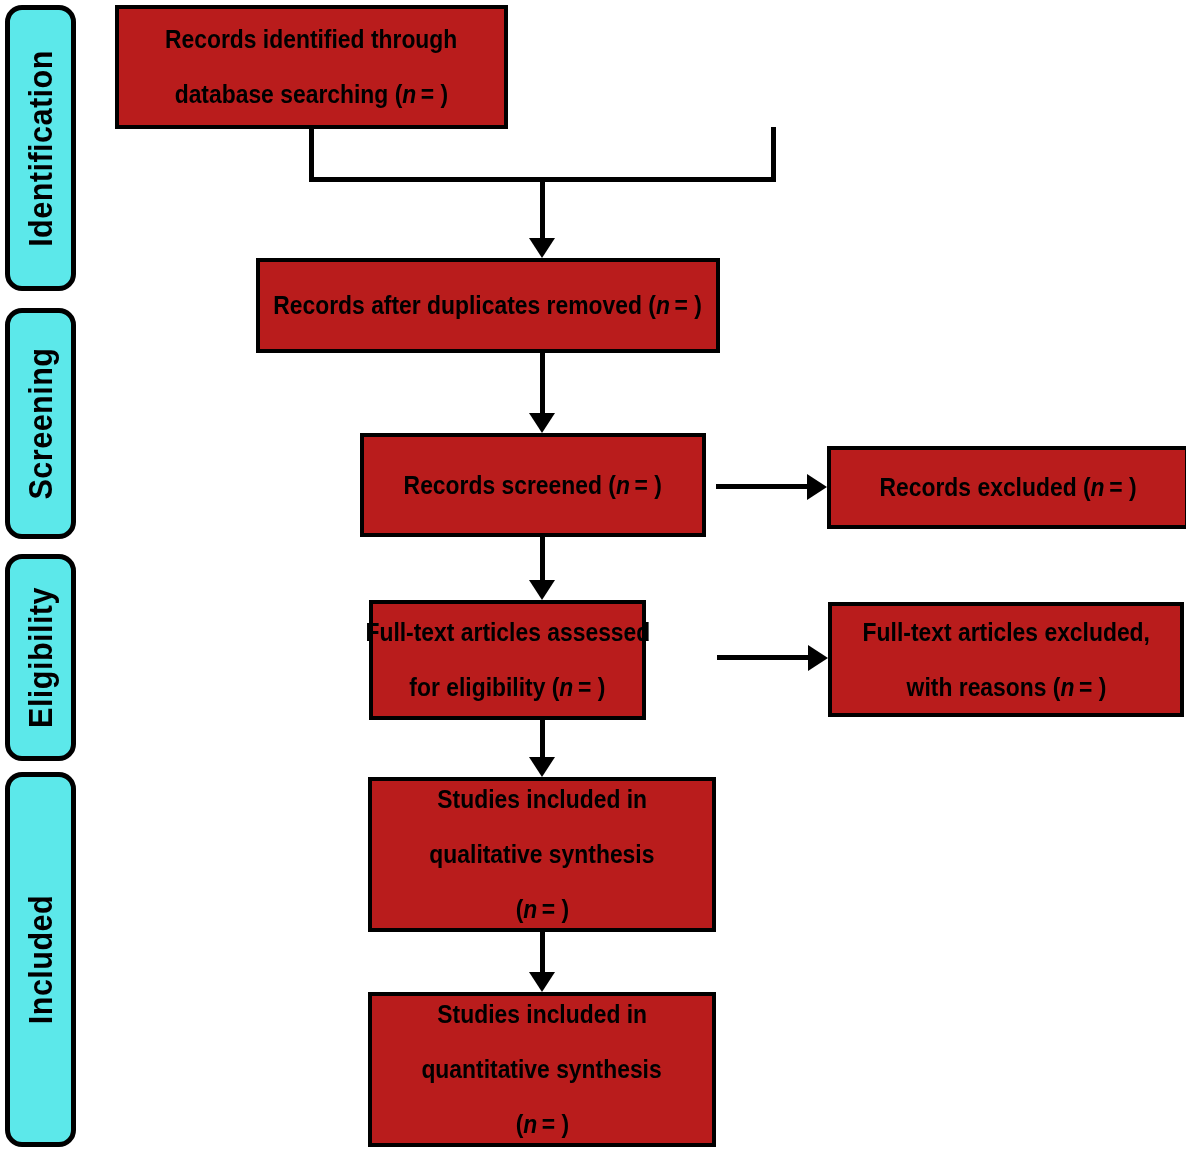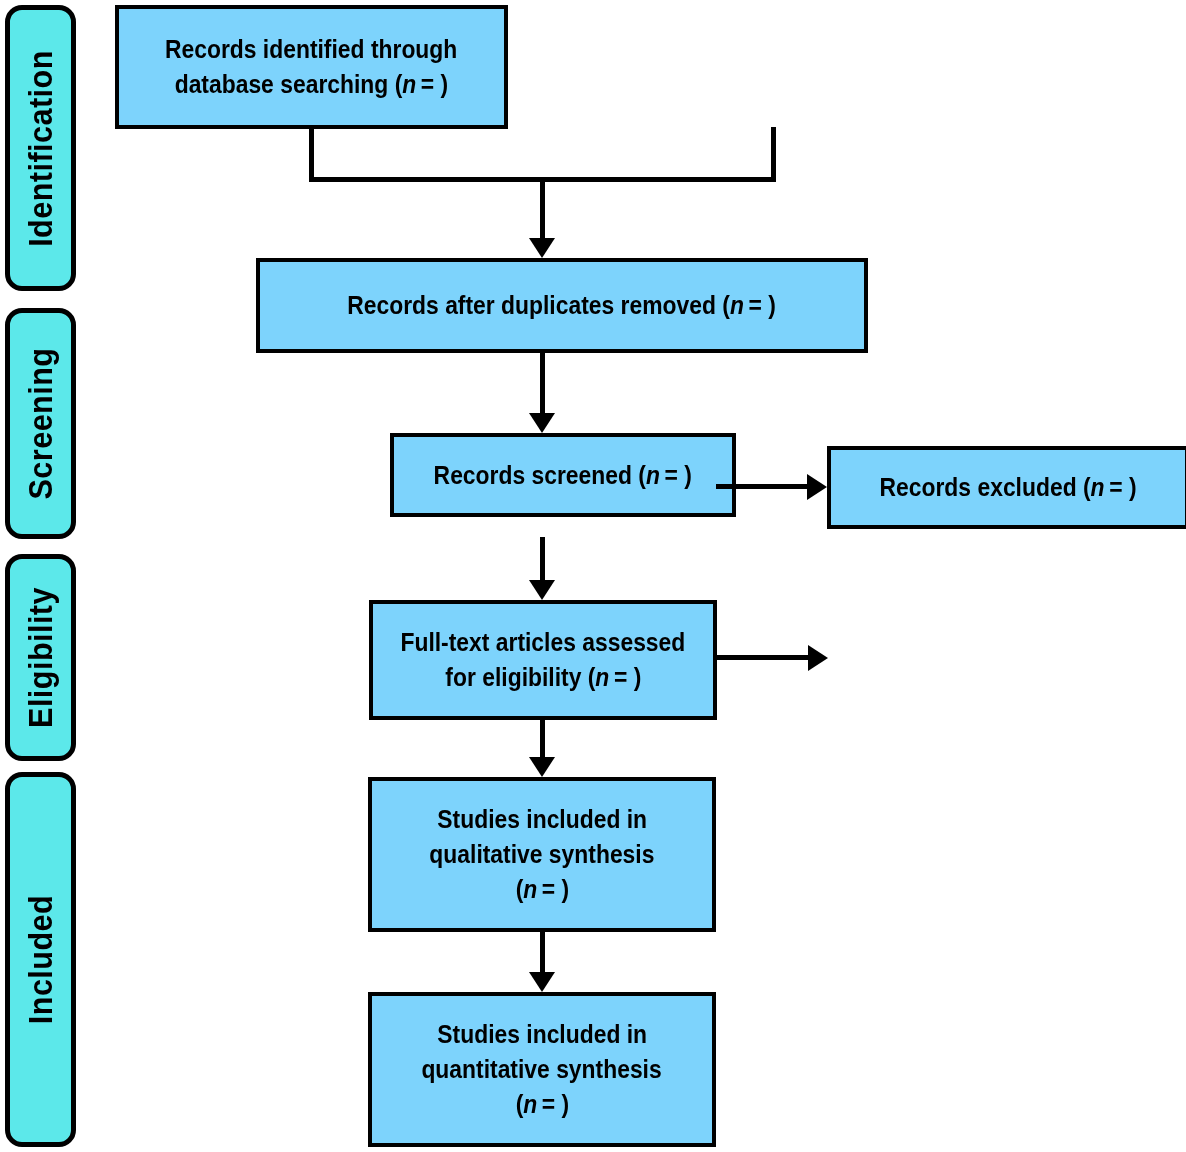--- a/index.html
+++ b/index.html
@@ -24,26 +24,27 @@
   .vlabel {
     display:inline-block;
     transform:rotate(-90deg) scaleX(0.9);
     white-space:nowrap;
     font-size:34px;
     letter-spacing:0.5px;
   }
   
   .fbox {
     position:absolute;
-    background:#7dd3fc;
+    background:#b91c1c;
     border:4px solid #000;
     box-sizing:border-box;
     display:flex; flex-direction:column;
     align-items:center; justify-content:center;
     text-align:center;
+    gap:20px;
   }
   .ln {
     font-size:26px;
     line-height:35px;
     white-space:nowrap;
     transform:scaleX(0.88);
     transform-origin:center;
   }
   .ln i { font-style:italic; }
   
@@ -84,45 +85,49 @@
     <div class="ln">Records identified through</div>
     <div class="ln">database searching (<i>n</i> = )</div>
   </div>
 
   <div class="shaft-v" style="left:309px;top:129px;height:53px"></div>
   <div class="shaft-v" style="left:771px;top:127px;height:55px"></div>
   <div class="shaft-h" style="left:309px;top:177px;width:467px"></div>
   <div class="shaft-v" style="left:540px;top:177px;height:63px"></div>
   <div class="head-down" style="left:529px;top:238px"></div>
 
-  <div class="fbox" style="left:256px;top:258px;width:612px;height:95px">
+  <div class="fbox" style="left:256px;top:258px;width:464px;height:95px">
     <div class="ln">Records after duplicates removed (<i>n</i> = )</div>
   </div>
 
   <div class="shaft-v" style="left:540px;top:353px;height:62px"></div>
   <div class="head-down" style="left:529px;top:413px"></div>
 
-  <div class="fbox" style="left:390px;top:433px;width:346px;height:84px">
+  <div class="fbox" style="left:360px;top:433px;width:346px;height:104px">
     <div class="ln">Records screened (<i>n</i> = )</div>
   </div>
   <div class="shaft-h" style="left:716px;top:484px;width:93px"></div>
   <div class="head-right" style="left:807px;top:474px"></div>
   <div class="fbox" style="left:827px;top:446px;width:362px;height:83px">
     <div class="ln">Records excluded (<i>n</i> = )</div>
   </div>
 
   <div class="shaft-v" style="left:540px;top:537px;height:45px"></div>
   <div class="head-down" style="left:529px;top:580px"></div>
 
-  <div class="fbox" style="left:369px;top:600px;width:348px;height:120px">
+  <div class="fbox" style="left:369px;top:600px;width:277px;height:120px">
     <div class="ln">Full-text articles assessed</div>
     <div class="ln">for eligibility (<i>n</i> = )</div>
   </div>
   <div class="shaft-h" style="left:717px;top:655px;width:93px"></div>
   <div class="head-right" style="left:808px;top:645px"></div>
+  <div class="fbox" style="left:828px;top:602px;width:356px;height:115px">
+    <div class="ln">Full-text articles excluded,</div>
+    <div class="ln">with reasons (<i>n</i> = )</div>
+  </div>
 
   <div class="shaft-v" style="left:540px;top:720px;height:39px"></div>
   <div class="head-down" style="left:529px;top:757px"></div>
 
   <div class="fbox" style="left:368px;top:777px;width:348px;height:155px">
     <div class="ln">Studies included in</div>
     <div class="ln">qualitative synthesis</div>
     <div class="ln">(<i>n</i> = )</div>
   </div>
 

